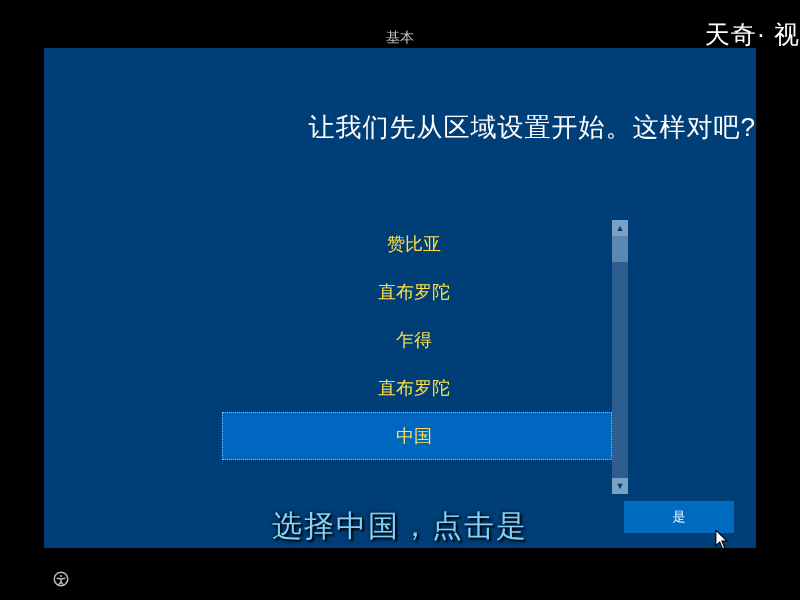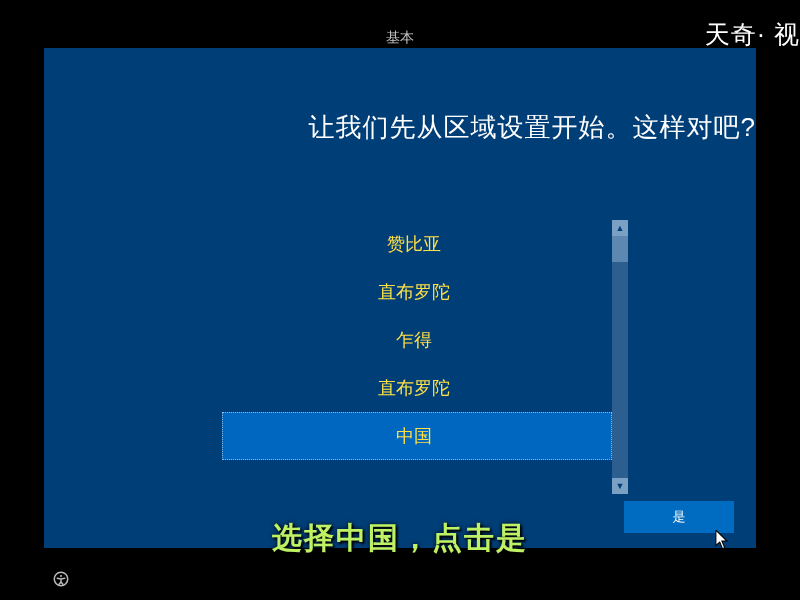--- a/index.html
+++ b/index.html
@@ -122,24 +122,24 @@
     display: flex;
     align-items: center;
     justify-content: center;
     cursor: pointer;
   }
 
   .subtitle-overlay {
     position: absolute;
     left: 50%;
     transform: translateX(-50%);
-    top: 518px;
-    color: #bef264;
+    top: 506px;
+    color: #7dd3fc;
     font-size: 30px;
-    font-weight: 700;
+    font-weight: 400;
     letter-spacing: 2px;
     text-shadow: 0 0 4px rgba(0,0,0,0.9), 2px 2px 2px rgba(0,0,0,0.9);
     white-space: nowrap;
     z-index: 30;
   }
 
   .accessibility-icon {
     position: absolute;
     left: 52px;
     bottom: 12px;

